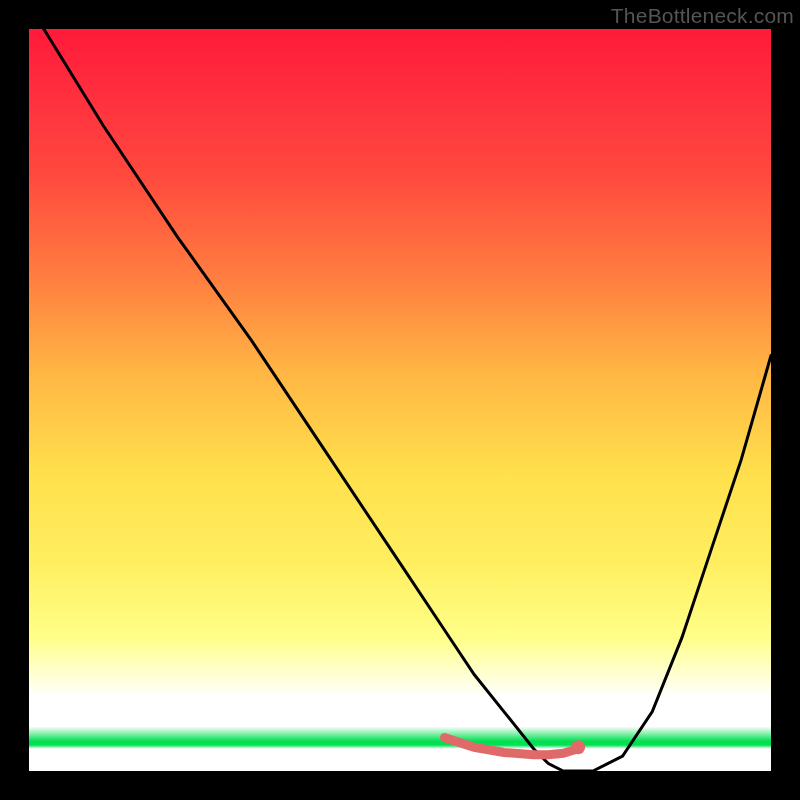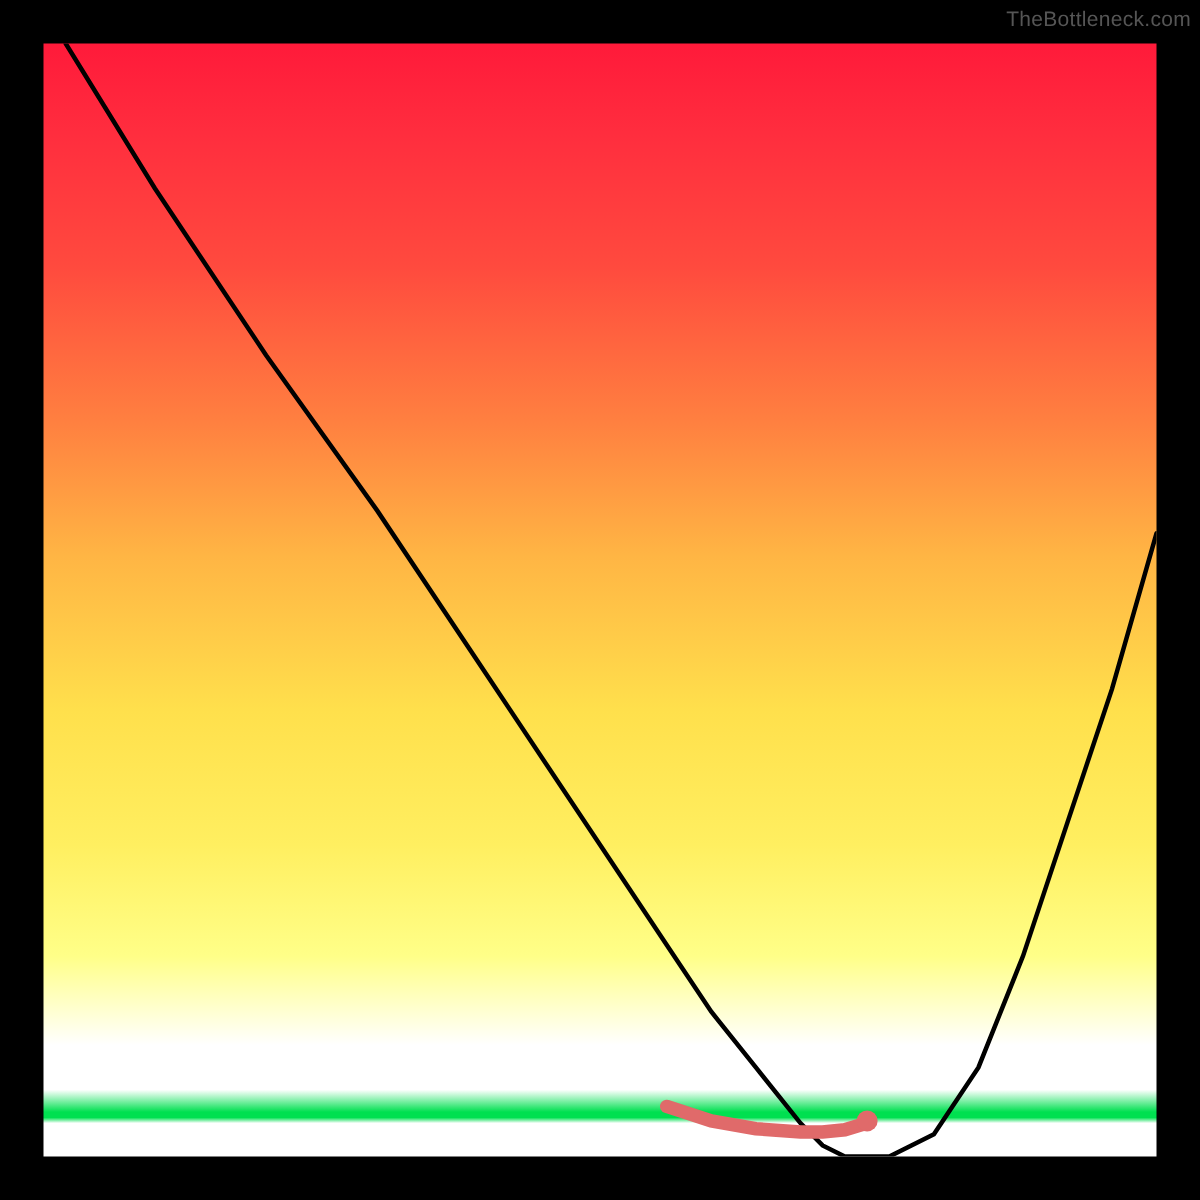--- a/index.html
+++ b/index.html
@@ -40,21 +40,21 @@
       #00e050 96.5%,
       #ffffff 97%,
       #ffffff 100%
     );
   }
   .attrib {
     position: absolute;
     top: 4px;
     right: 6px;
     color: #555;
-    font-size: 14px;
+    font-size: 21px;
     letter-spacing: 0.2px;
   }
   svg.overlay {
     position: absolute;
     left: 0;
     top: 0;
     width: 742px;
     height: 742px;
     pointer-events: none;
   }

